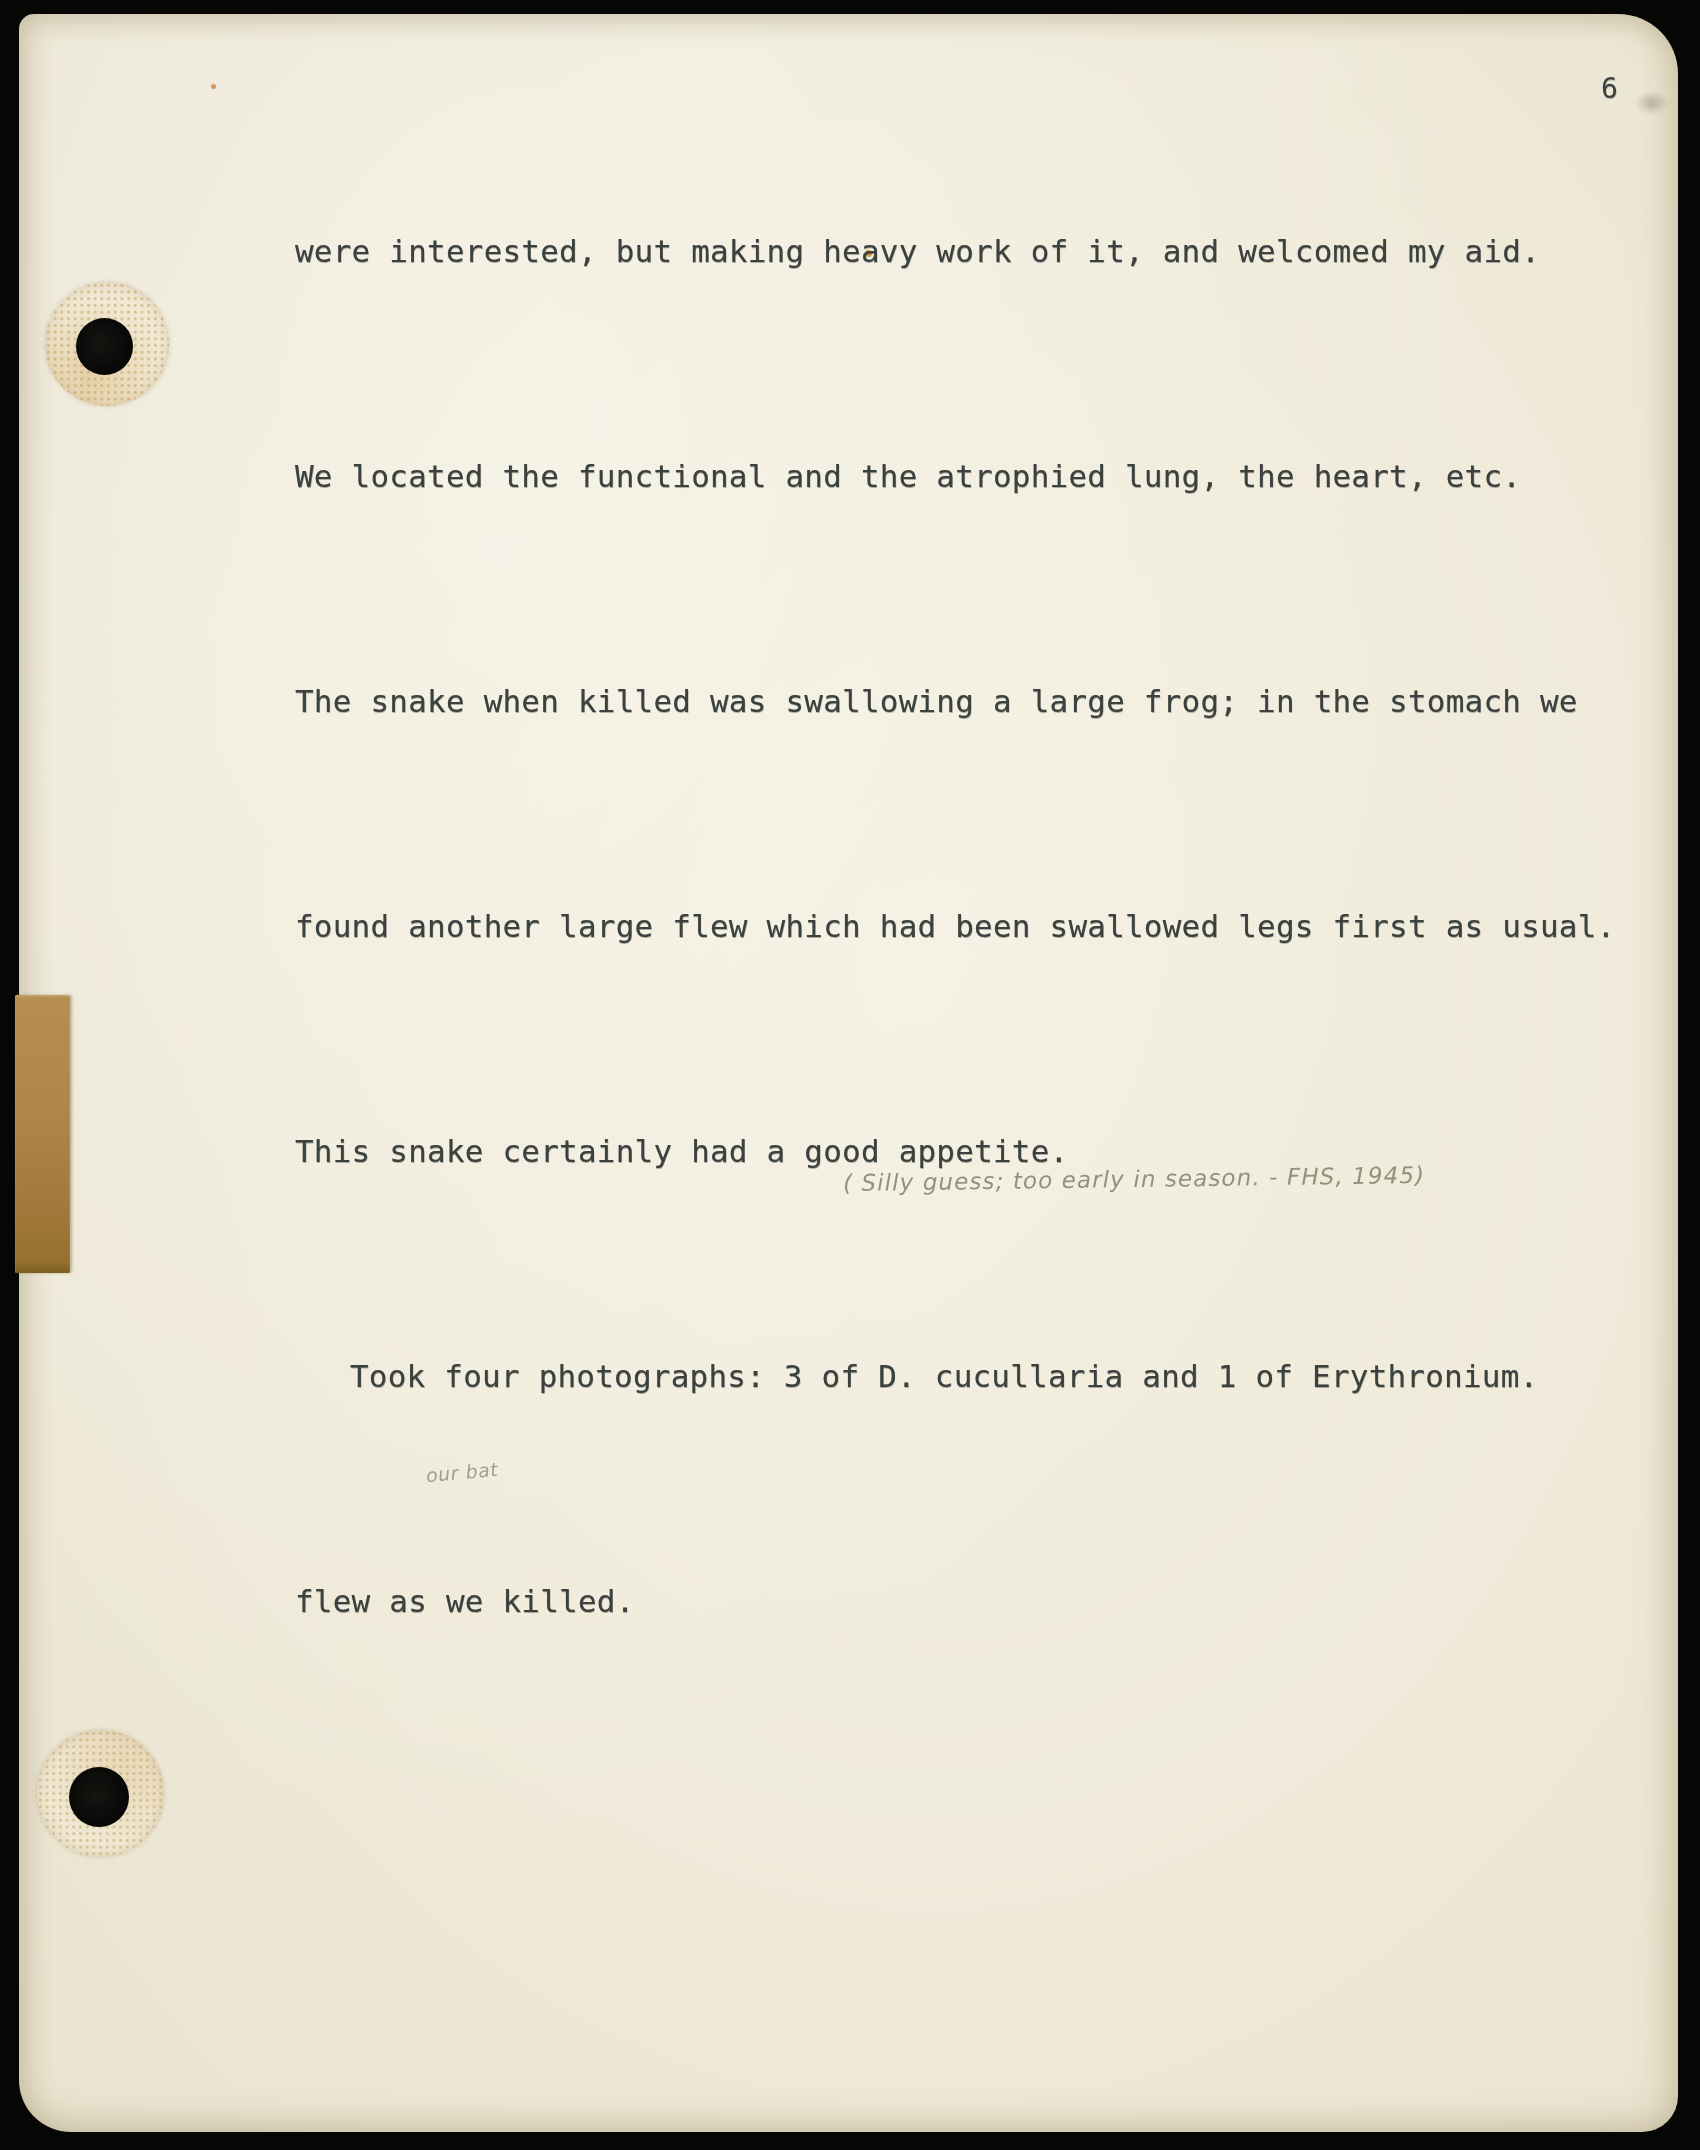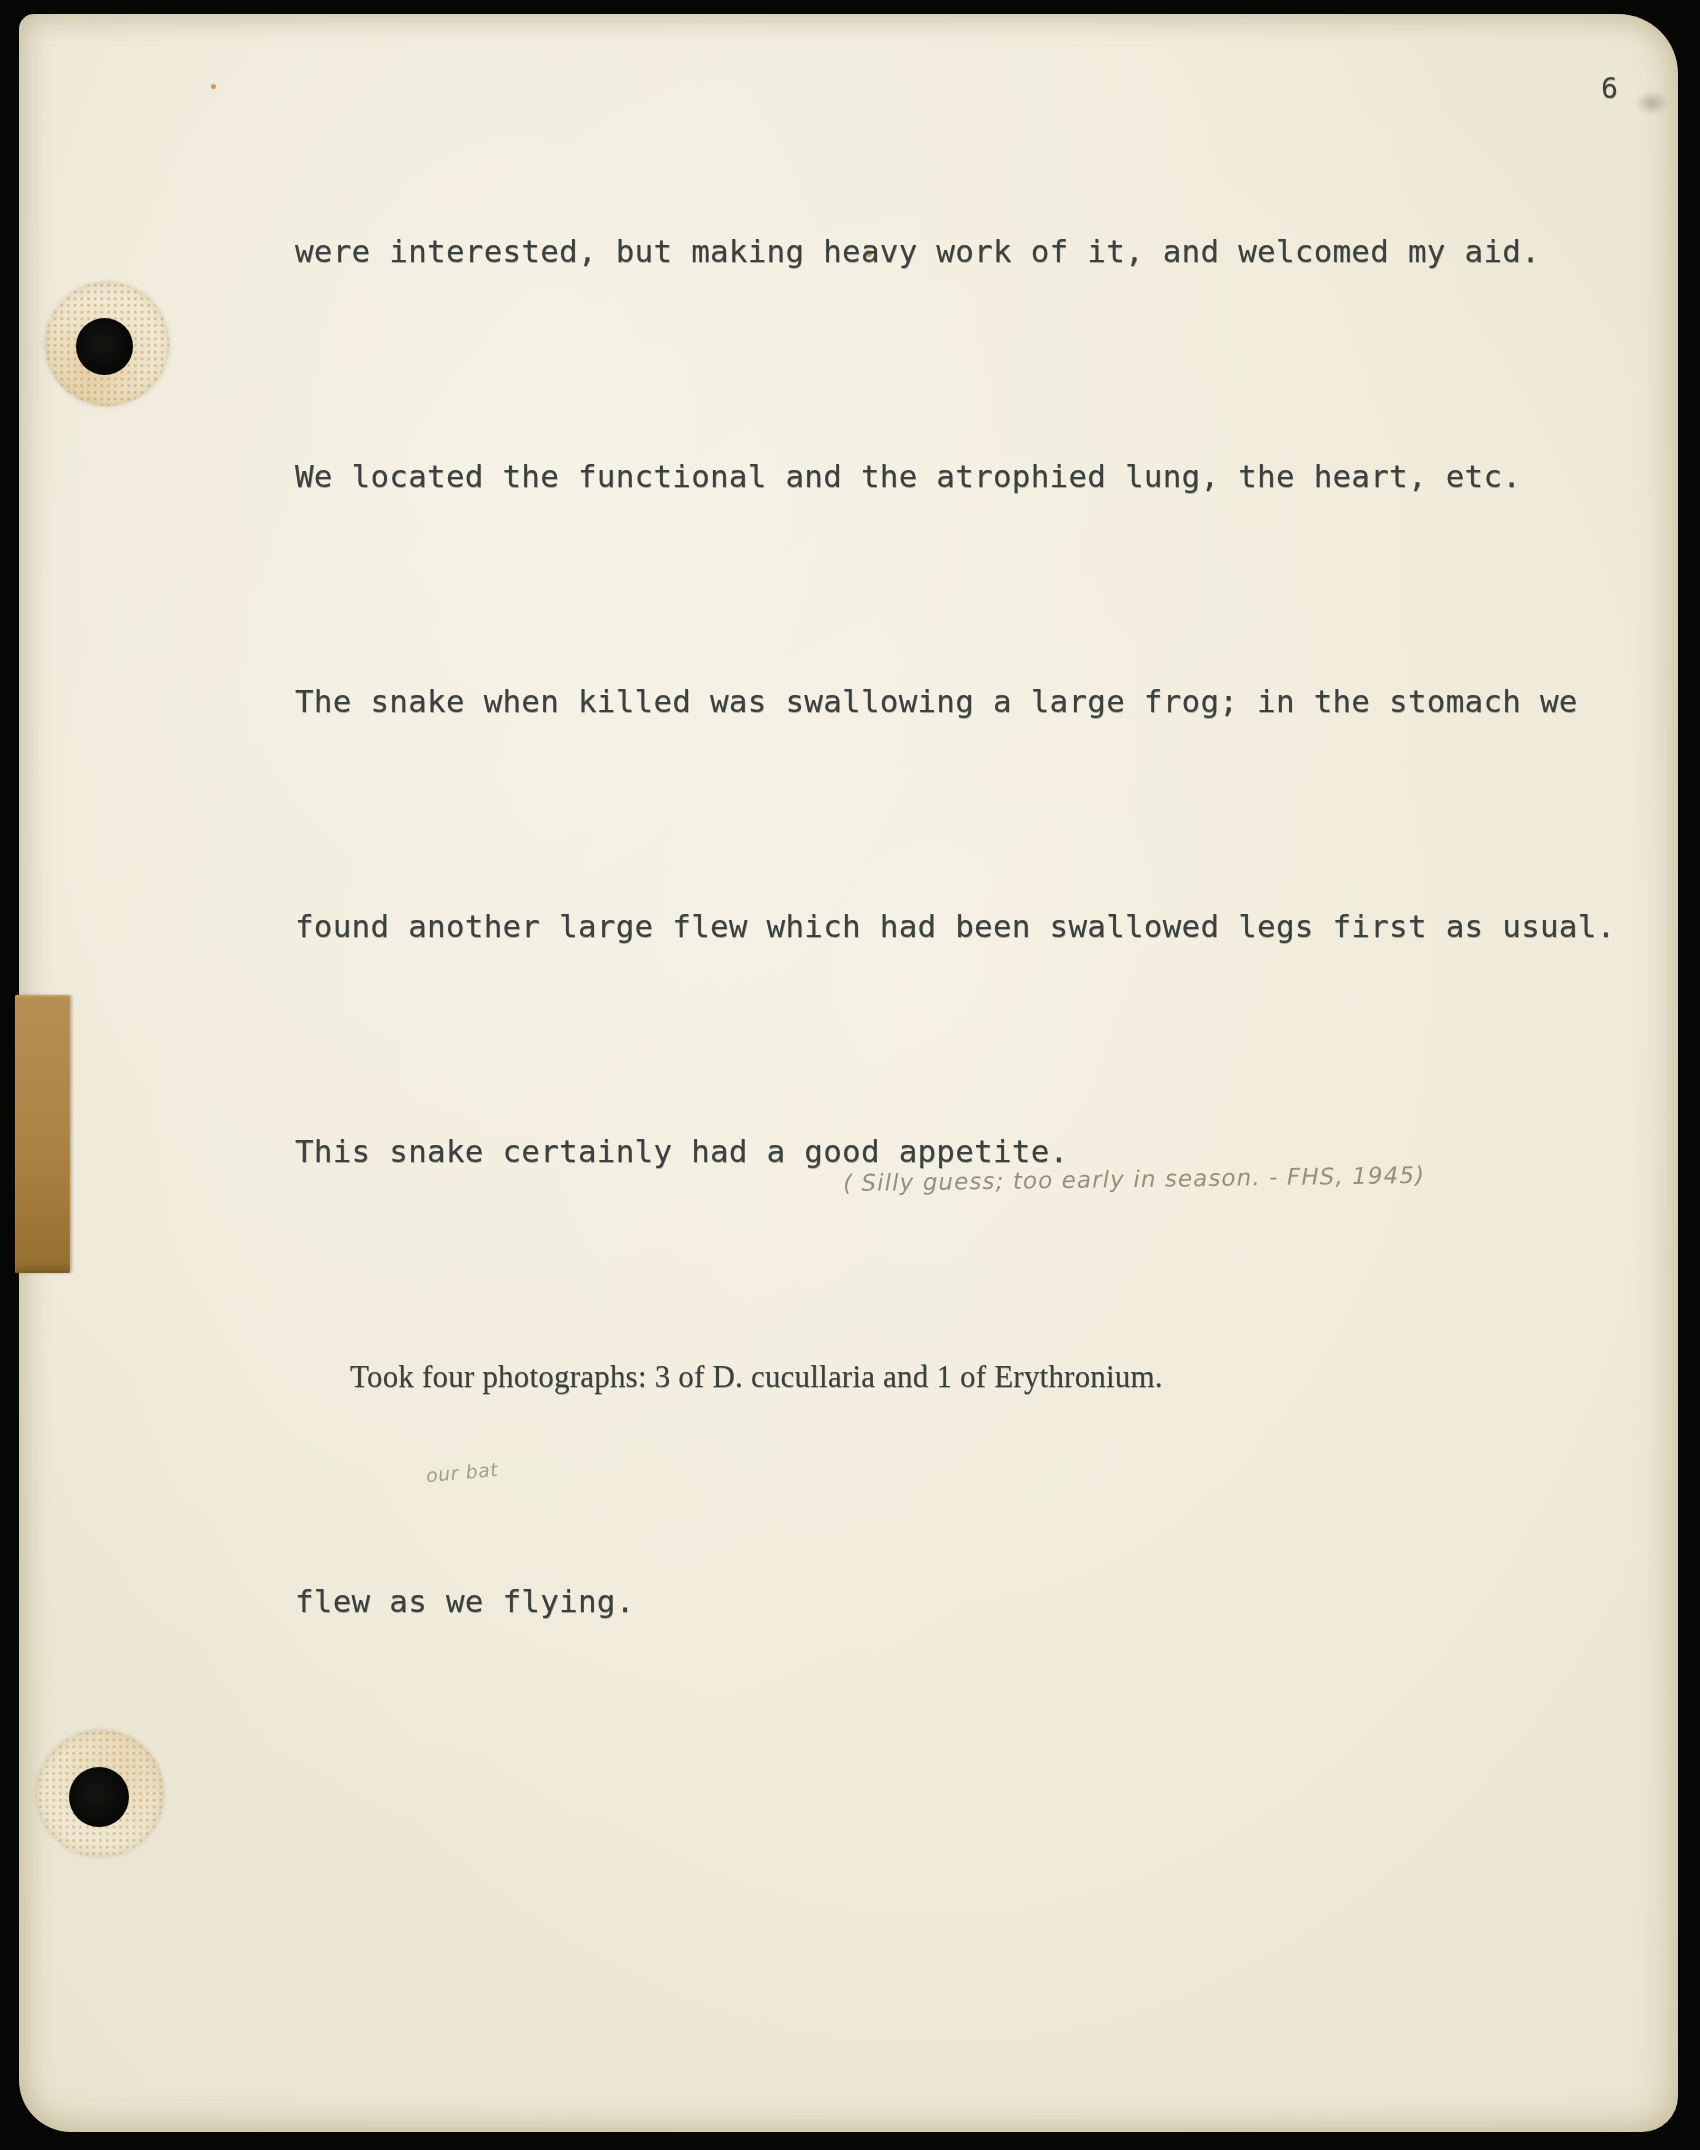--- a/index.html
+++ b/index.html
@@ -25,21 +25,21 @@
   }
   .typed {
     position:absolute; left:295px; top:64px;
     font-size:31px; line-height:75px;
     color:#3b413e;
     letter-spacing:0.2px;
     white-space:pre;
     text-shadow:0.4px 0.7px 0.5px rgba(52,60,57,0.38), -0.2px 0 0.3px rgba(52,60,57,0.22);
   }
   .line { height:75px; }
-  .line.indent { padding-left:55px;font-family:Liberation Serif, serif; }
+  .line.indent { padding-left:55px; }
   .page-number {
     position:absolute; left:1601px; top:72px;
     font-size:28px; color:#3b413e;
     text-shadow:0.4px 0.7px 0.5px rgba(52,60,57,0.35);
   }
   .smudge {
     position:absolute; left:1635px; top:91px; width:34px; height:24px;
     background:radial-gradient(ellipse, rgba(95,95,88,0.38), transparent 70%);
     filter:blur(1.5px);
   }
@@ -108,21 +108,21 @@
   <div class="speck a"></div>
   <div class="speck b"></div>
 
   <div class="typed">
     <div class="line"><span>were interested, but making heavy work of it, and welcomed my aid.</span></div>
     <div class="line"><span>We located the functional and the atrophied lung, the heart, etc.</span></div>
     <div class="line"><span>The snake when killed was swallowing a large frog; in the stomach we</span></div>
     <div class="line"><span>found another large flew which had been swallowed legs first as usual.</span></div>
     <div class="line"><span>This snake certainly had a good appetite.</span></div>
     <div class="line indent"><span>Took four photographs: 3 of D. cucullaria and 1 of Erythronium.</span></div>
-    <div class="line"><span>flew as we flying.</span></div>
+    <div class="line"><span>flew as we killed.</span></div>
     
     
     
     
     
     
     
     
     
     

